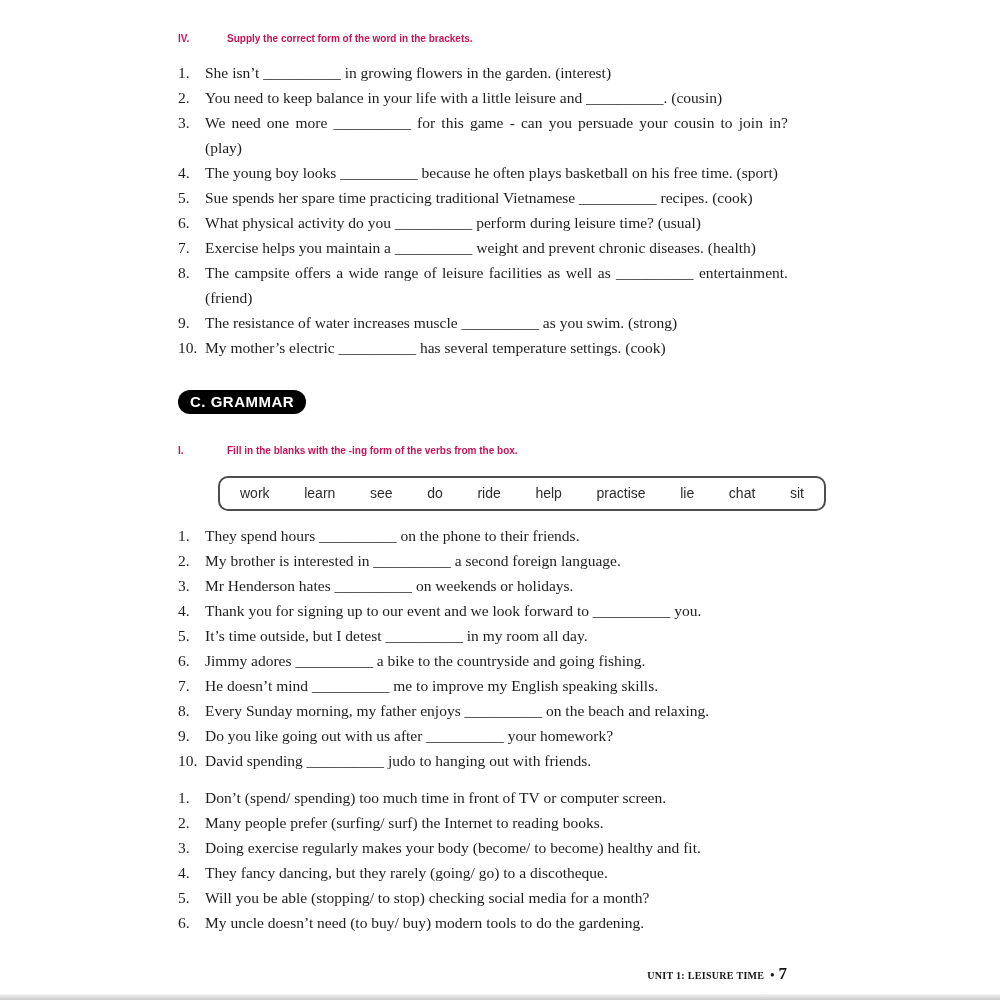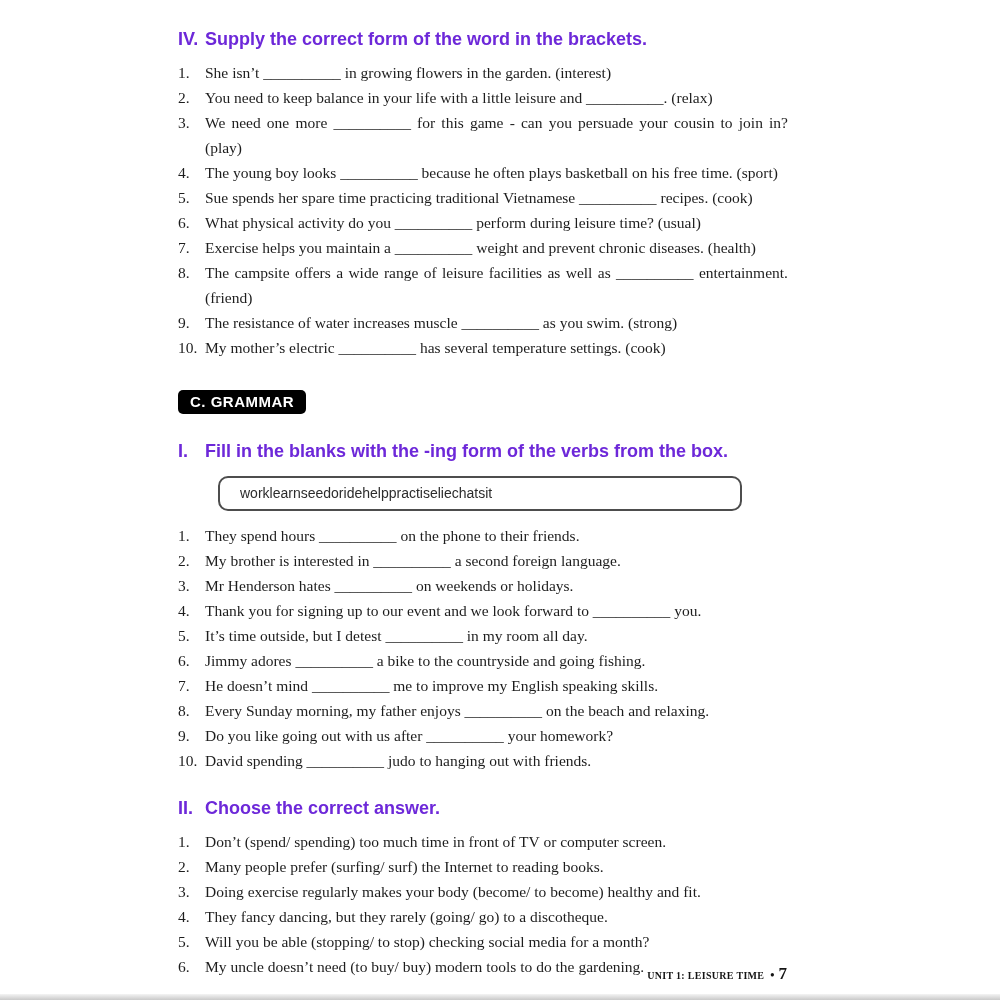--- a/index.html
+++ b/index.html
@@ -9,23 +9,24 @@
     color:#1d1d1d;
     position:relative;
     overflow:hidden;
   }
   .page { padding:30px 212px 0 178px; }
 
   .ex-heading {
     display:flex;
     font-family:"Liberation Sans", sans-serif;
     font-weight:bold;
-    font-size:18px;
-    color:#6d28d9;
+    font-size:10px;
+    color:#be185d;
     line-height:18px;
+    gap:22px;
   }
   .ex-heading .lbl { flex:0 0 27px; }
   .ex-heading .ttl { flex:1; }
   .ing { }
 
   ol.items { list-style:none; margin-top:12px; }
   li.item {
     display:flex;
     font-size:15.5px;
     line-height:25px;
@@ -37,34 +38,34 @@
   .grammar-banner {
     display:inline-block;
     margin-top:30px;
     background:#000000;
     color:#ffffff;
     font-family:"Liberation Sans", sans-serif;
     font-weight:bold;
     font-size:15px;
     letter-spacing:0.5px;
     padding:3px 12px 4px 12px;
-    border-radius:5px;
+    border-radius:12px;
   }
 
   .part-heading { margin-top:28px; }
   .part2-heading { margin-top:26px; }
 
   .word-box {
     margin:16px 0 0 40px;
-    width:524px;
+    width:608px;
     border:2px solid #4d4d4d;
     border-radius:10px;
     padding:7px 20px 8px 20px;
     display:flex;
-    justify-content:flex-start;
+    justify-content:space-between;
     align-items:center;
     font-family:"Liberation Sans", sans-serif;
     font-size:14px;
     color:#2c2c2c;
   }
 
   .items-gap { margin-top:18px; }
 
   .footer {
     position:absolute;
@@ -96,21 +97,21 @@
     <span class="ttl">Supply the correct form of the word in the brackets.</span>
   </div>
 
   <ol class="items">
     <li class="item">
         <span class="num">1.</span>
         <span class="txt">She isn’t __________ in growing flowers in the garden. (interest)</span>
       </li>
     <li class="item">
         <span class="num">2.</span>
-        <span class="txt">You need to keep balance in your life with a little leisure and __________. (relax)</span>
+        <span class="txt">You need to keep balance in your life with a little leisure and __________. (cousin)</span>
       </li>
     <li class="item">
         <span class="num">3.</span>
         <span class="txt">We need one more __________ for this game - can you persuade your cousin to join in? (play)</span>
       </li>
     <li class="item">
         <span class="num">4.</span>
         <span class="txt">The young boy looks __________ because he often plays basketball on his free time. (sport)</span>
       </li>
     <li class="item">
@@ -198,24 +199,20 @@
         <span class="num">9.</span>
         <span class="txt">Do you like going out with us after __________ your homework?</span>
       </li>
     <li class="item">
         <span class="num">10.</span>
         <span class="txt">David spending __________ judo to hanging out with friends.</span>
       </li>
   </ol>
 
   
-  <div class="ex-heading part2-heading">
-    <span class="lbl">II.</span>
-    <span class="ttl">Choose the correct answer.</span>
-  </div>
 
   <ol class="items">
     <li class="item">
         <span class="num">1.</span>
         <span class="txt">Don’t (spend/ spending) too much time in front of TV or computer screen.</span>
       </li>
     <li class="item">
         <span class="num">2.</span>
         <span class="txt">Many people prefer (surfing/ surf) the Internet to reading books.</span>
       </li>

